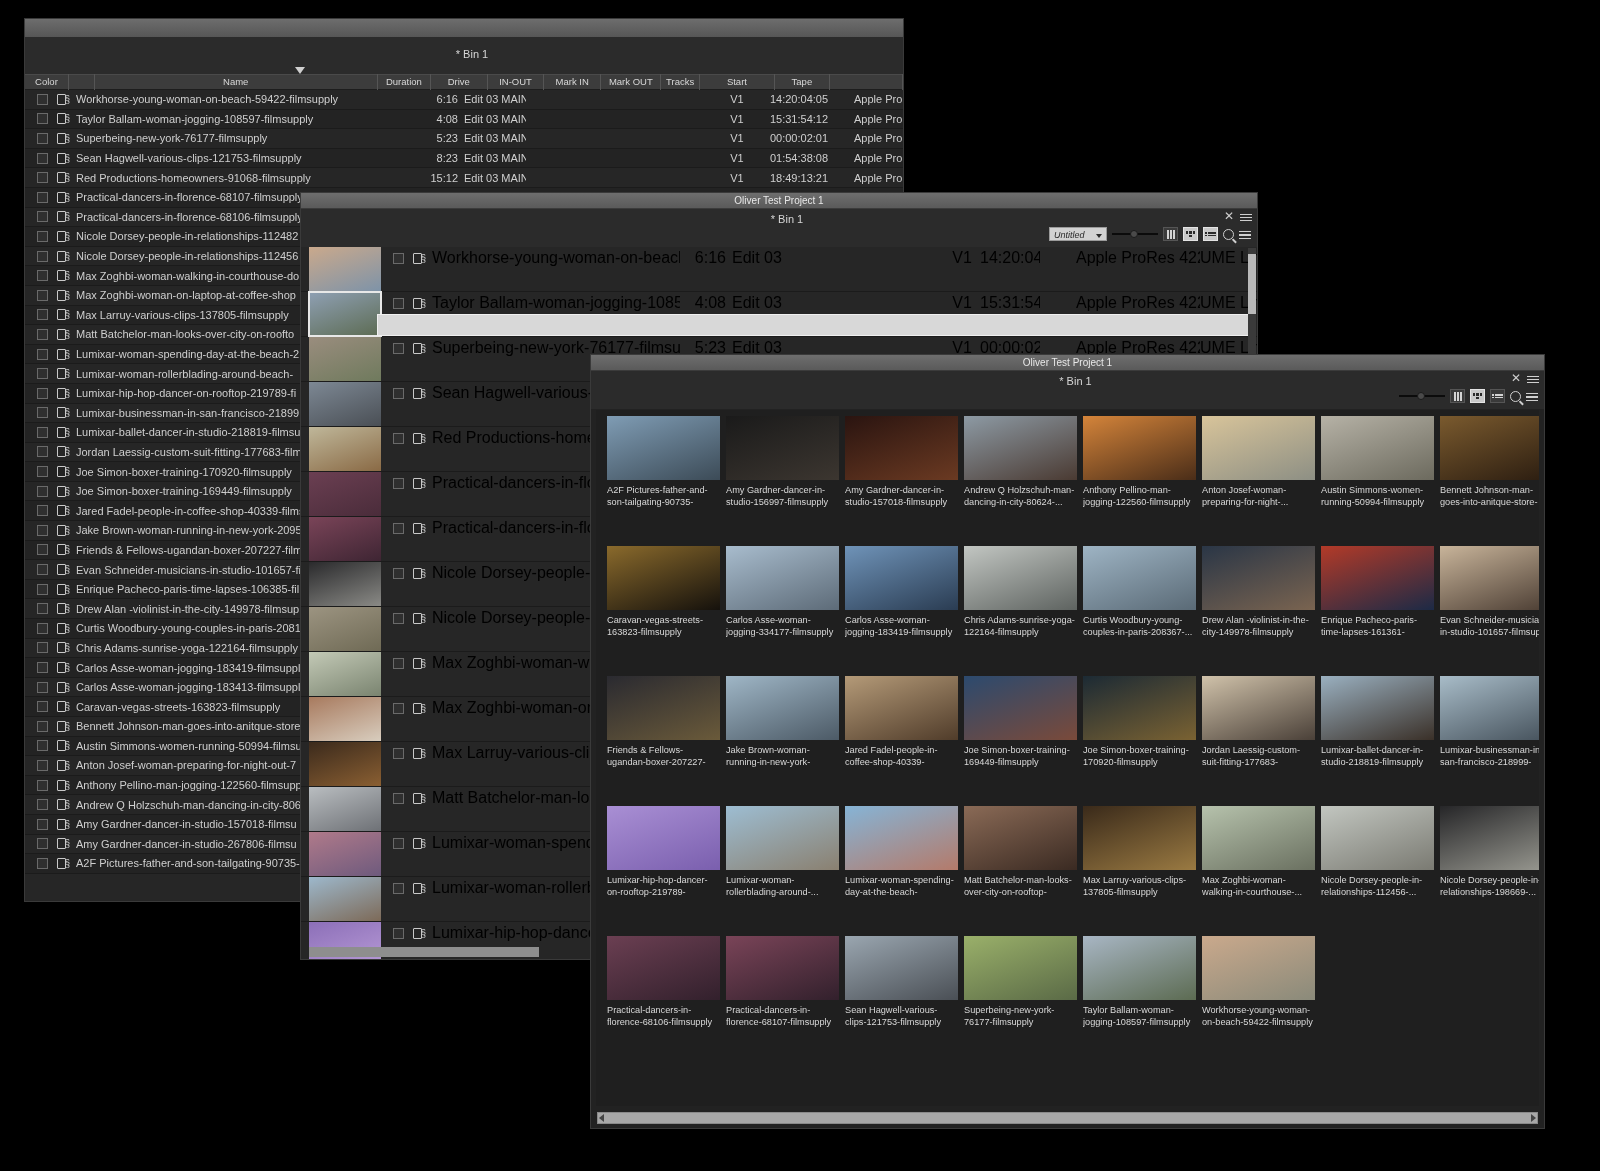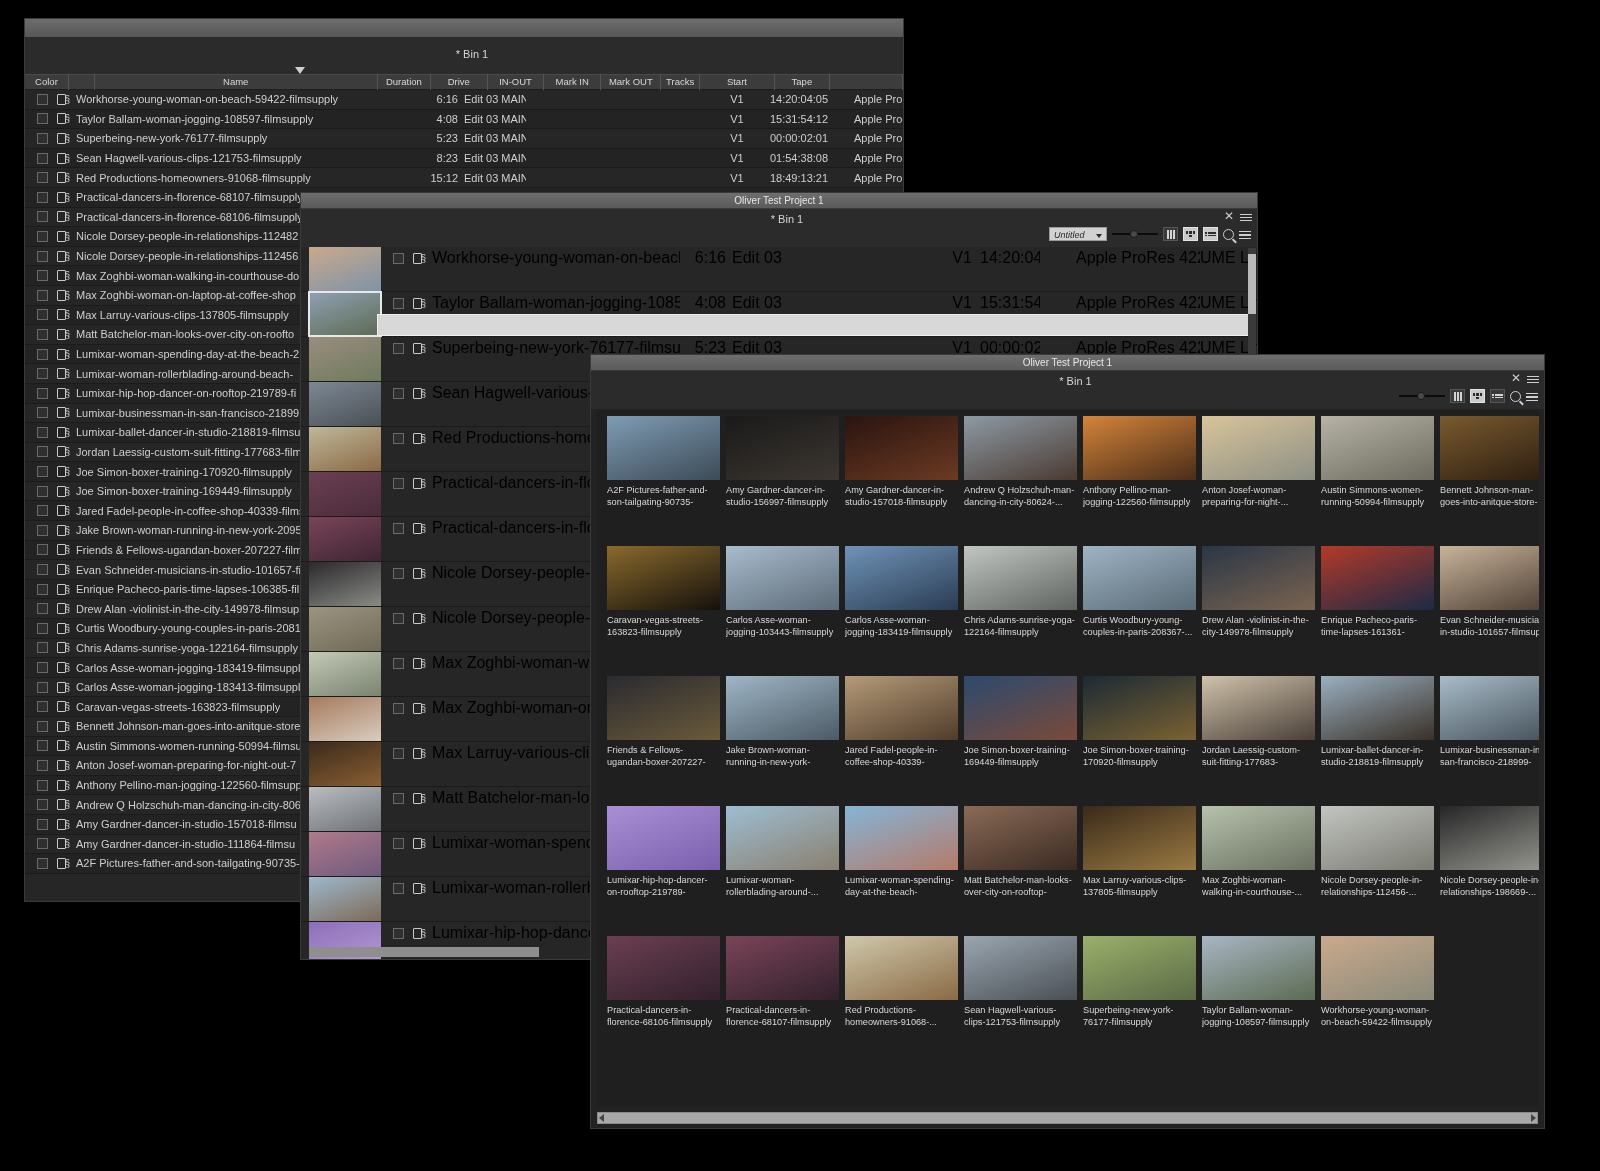--- a/index.html
+++ b/index.html
@@ -790,21 +790,21 @@
             <span class="cell ctr" style="width:42px"></span>
             <span class="cell ctr" style="width:82px"></span>
             <span class="cell l" style="width:80px;padding-left:14px"></span>
           </div>
           <div class="trow">
             <span class="chk"></span>
             <span class="clipicon">
               <i></i>
               <b>§</b>
             </span>
-            <span class="cellname" style="width:330px">Amy Gardner-dancer-in-studio-111864-filmsu</span>
+            <span class="cellname" style="width:330px">Amy Gardner-dancer-in-studio-267806-filmsu</span>
             <span class="cell" style="width:52px"></span>
             <span class="cell l" style="width:68px;padding-left:6px"></span>
             <span class="cell" style="width:62px"></span>
             <span class="cell" style="width:62px"></span>
             <span class="cell" style="width:66px"></span>
             <span class="cell ctr" style="width:42px"></span>
             <span class="cell ctr" style="width:82px"></span>
             <span class="cell l" style="width:80px;padding-left:14px"></span>
           </div>
           <div class="trow">
@@ -1305,21 +1305,21 @@
           <div class="gcell">
             <div class="gthumb" style="background:linear-gradient(160deg,#7a5a2e 0%,#2a1c10 100%);"></div>
             <div class="glabel">Bennett Johnson-man-goes-into-anitque-store-82672-...</div>
           </div>
           <div class="gcell">
             <div class="gthumb" style="background:linear-gradient(160deg,#8a6a2c 0%,#15110c 100%);"></div>
             <div class="glabel">Caravan-vegas-streets-163823-filmsupply</div>
           </div>
           <div class="gcell">
             <div class="gthumb" style="background:linear-gradient(160deg,#a8bccd 0%,#5d6b78 100%);"></div>
-            <div class="glabel">Carlos Asse-woman-jogging-103443-filmsupply</div>
+            <div class="glabel">Carlos Asse-woman-jogging-334177-filmsupply</div>
           </div>
           <div class="gcell">
             <div class="gthumb" style="background:linear-gradient(160deg,#6f93b8 0%,#2a3c52 100%);"></div>
             <div class="glabel">Carlos Asse-woman-jogging-183419-filmsupply</div>
           </div>
           <div class="gcell">
             <div class="gthumb" style="background:linear-gradient(160deg,#c2c6c2 0%,#5e6360 100%);"></div>
             <div class="glabel">Chris Adams-sunrise-yoga-122164-filmsupply</div>
           </div>
           <div class="gcell">
@@ -1402,24 +1402,20 @@
             <div class="gthumb" style="background:linear-gradient(160deg,#262628 0%,#9a9a92 100%);"></div>
             <div class="glabel">Nicole Dorsey-people-in-relationships-198669-...</div>
           </div>
           <div class="gcell">
             <div class="gthumb" style="background:linear-gradient(160deg,#6b3f52 0%,#32202c 100%);"></div>
             <div class="glabel">Practical-dancers-in-florence-68106-filmsupply</div>
           </div>
           <div class="gcell">
             <div class="gthumb" style="background:linear-gradient(160deg,#7a4458 0%,#32202c 100%);"></div>
             <div class="glabel">Practical-dancers-in-florence-68107-filmsupply</div>
-          </div>
-          <div class="gcell">
-            <div class="gthumb" style="background:linear-gradient(160deg,#cfc8ab 0%,#8a6a45 100%);"></div>
-            <div class="glabel">Red Productions-homeowners-91068-...</div>
           </div>
           <div class="gcell">
             <div class="gthumb" style="background:linear-gradient(160deg,#9aa6b0 0%,#4a4f55 100%);"></div>
             <div class="glabel">Sean Hagwell-various-clips-121753-filmsupply</div>
           </div>
           <div class="gcell">
             <div class="gthumb" style="background:linear-gradient(160deg,#9ab06a 0%,#5a6a46 100%);"></div>
             <div class="glabel">Superbeing-new-york-76177-filmsupply</div>
           </div>
           <div class="gcell">

